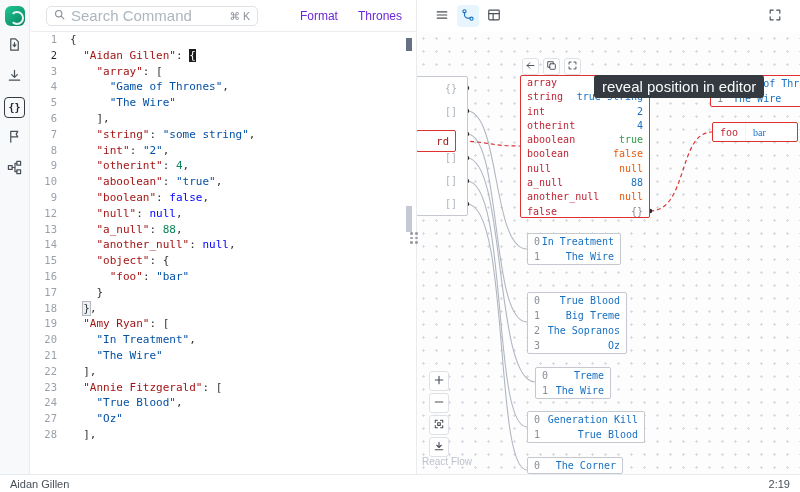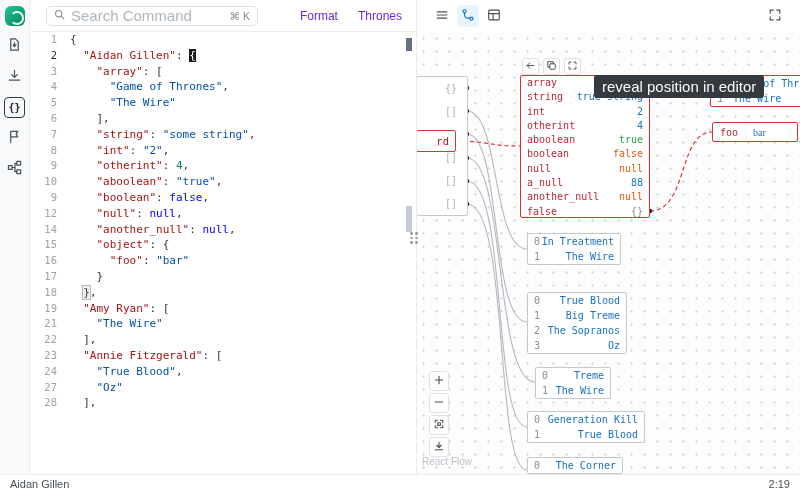--- a/index.html
+++ b/index.html
@@ -191,26 +191,28 @@
       <div class="code-line"><span class="ln">3</span><span class="lc"><span class="tk-p">    </span><span class="tk-k">"array"</span><span class="tk-p">: [</span></span></div>
       <div class="code-line"><span class="ln">4</span><span class="lc"><span class="tk-p">      </span><span class="tk-s">"Game of Thrones"</span><span class="tk-p">,</span></span></div>
       <div class="code-line"><span class="ln">5</span><span class="lc"><span class="tk-p">      </span><span class="tk-s">"The Wire"</span></span></div>
       <div class="code-line"><span class="ln">6</span><span class="lc"><span class="tk-p">    ],</span></span></div>
       <div class="code-line"><span class="ln">7</span><span class="lc"><span class="tk-p">    </span><span class="tk-k">"string"</span><span class="tk-p">: </span><span class="tk-s">"some string"</span><span class="tk-p">,</span></span></div>
       <div class="code-line"><span class="ln">8</span><span class="lc"><span class="tk-p">    </span><span class="tk-k">"int"</span><span class="tk-p">: </span><span class="tk-s">"2"</span><span class="tk-p">,</span></span></div>
       <div class="code-line"><span class="ln">9</span><span class="lc"><span class="tk-p">    </span><span class="tk-k">"otherint"</span><span class="tk-p">: </span><span class="tk-n">4</span><span class="tk-p">,</span></span></div>
       <div class="code-line"><span class="ln">10</span><span class="lc"><span class="tk-p">    </span><span class="tk-k">"aboolean"</span><span class="tk-p">: </span><span class="tk-s">"true"</span><span class="tk-p">,</span></span></div>
       <div class="code-line"><span class="ln">9</span><span class="lc"><span class="tk-p">    </span><span class="tk-k">"boolean"</span><span class="tk-p">: </span><span class="tk-b">false</span><span class="tk-p">,</span></span></div>
       <div class="code-line"><span class="ln">12</span><span class="lc"><span class="tk-p">    </span><span class="tk-k">"null"</span><span class="tk-p">: </span><span class="tk-b">null</span><span class="tk-p">,</span></span></div>
+      <div class="code-line"><span class="ln">13</span><span class="lc"><span class="tk-p">    </span><span class="tk-k">"a_null"</span><span class="tk-p">: </span><span class="tk-n">88</span><span class="tk-p">,</span></span></div>
       <div class="code-line"><span class="ln">14</span><span class="lc"><span class="tk-p">    </span><span class="tk-k">"another_null"</span><span class="tk-p">: </span><span class="tk-b">null</span><span class="tk-p">,</span></span></div>
       <div class="code-line"><span class="ln">15</span><span class="lc"><span class="tk-p">    </span><span class="tk-k">"object"</span><span class="tk-p">: {</span></span></div>
       <div class="code-line"><span class="ln">16</span><span class="lc"><span class="tk-p">      </span><span class="tk-k">"foo"</span><span class="tk-p">: </span><span class="tk-s">"bar"</span></span></div>
       <div class="code-line"><span class="ln">17</span><span class="lc"><span class="tk-p">    }</span></span></div>
       <div class="code-line"><span class="ln">18</span><span class="lc"><span class="tk-p">  </span><span class="tk-m">}</span><span class="tk-p">,</span></span></div>
       <div class="code-line"><span class="ln">19</span><span class="lc"><span class="tk-p">  </span><span class="tk-k">"Amy Ryan"</span><span class="tk-p">: [</span></span></div>
+      <div class="code-line"><span class="ln">20</span><span class="lc"><span class="tk-p">    </span><span class="tk-s">"In Treatment"</span><span class="tk-p">,</span></span></div>
       <div class="code-line"><span class="ln">21</span><span class="lc"><span class="tk-p">    </span><span class="tk-s">"The Wire"</span></span></div>
       <div class="code-line"><span class="ln">22</span><span class="lc"><span class="tk-p">  ],</span></span></div>
       <div class="code-line"><span class="ln">23</span><span class="lc"><span class="tk-p">  </span><span class="tk-k">"Annie Fitzgerald"</span><span class="tk-p">: [</span></span></div>
       <div class="code-line"><span class="ln">24</span><span class="lc"><span class="tk-p">    </span><span class="tk-s">"True Blood"</span><span class="tk-p">,</span></span></div>
       <div class="code-line"><span class="ln">27</span><span class="lc"><span class="tk-p">    </span><span class="tk-s">"Oz"</span></span></div>
       <div class="code-line"><span class="ln">28</span><span class="lc"><span class="tk-p">  ],</span></span></div>
     </div>
   <div class="ovr-mark1"></div>
   <div class="ovr-mark2"></div>
 </div>

